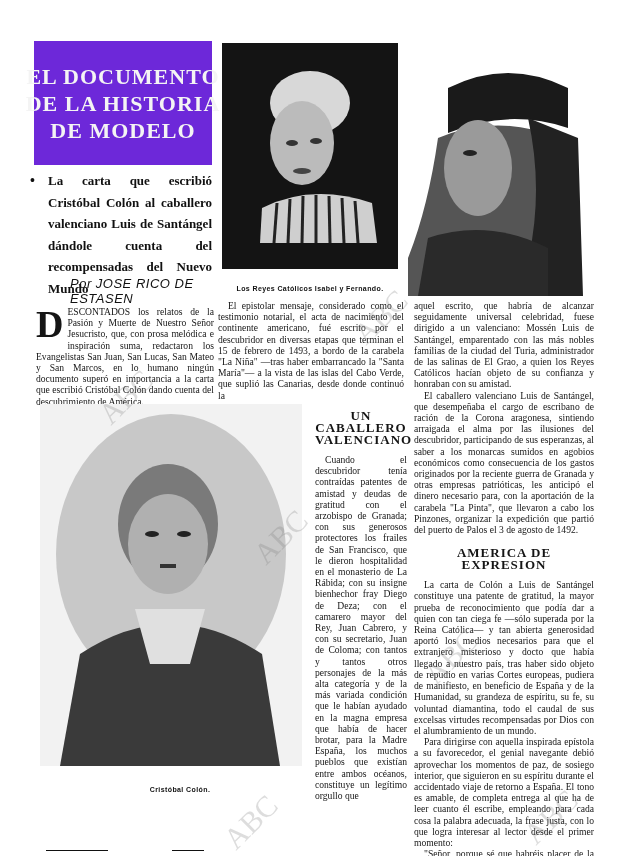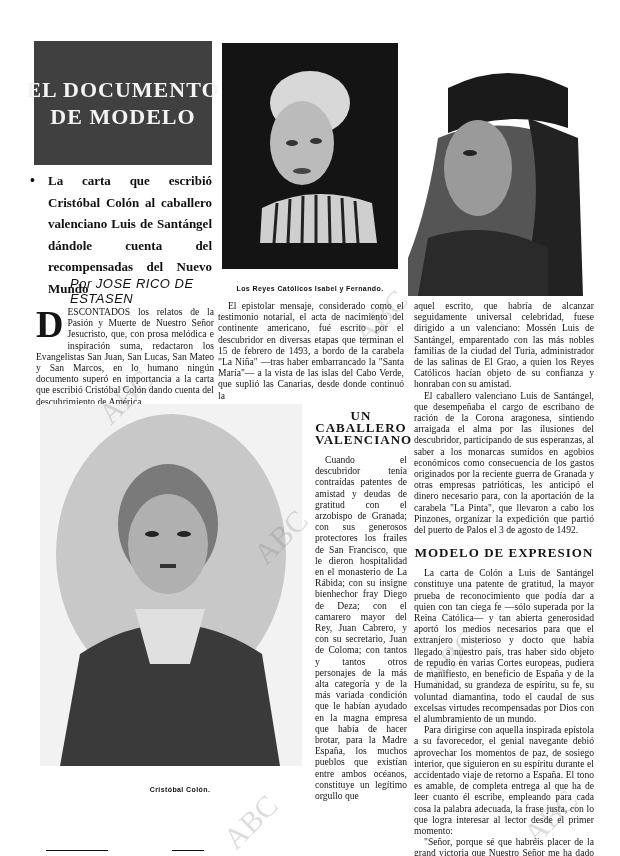--- a/index.html
+++ b/index.html
@@ -4,21 +4,21 @@
 <style>
   html, body { margin: 0; padding: 0; }
   body {
     width: 620px; height: 856px; position: relative; overflow: hidden;
     background: #ffffff; color: #111;
     font-family: "DejaVu Serif", serif;
   }
   .abs { position: absolute; }
   .title-box {
     left: 34px; top: 41px; width: 178px; height: 124px;
-    background: #404040; color: #f4f4f4;
+    background: #6d28d9; color: #f4f4f4;
     display: flex; flex-direction: column; justify-content: center; align-items: center;
     font-family: "Liberation Serif", serif; font-weight: bold;
     letter-spacing: 1px; line-height: 27px; font-size: 22px; text-align: center;
   }
   .title-box span { display: block; white-space: nowrap; }
   .summary {
     left: 30px; top: 170px; width: 182px;
     font-family: "Liberation Serif", serif; font-weight: bold;
     font-size: 13px; line-height: 21.5px; text-align: justify;
   }
@@ -54,20 +54,21 @@
   .watermark {
     font-family: "Liberation Serif", serif; font-size: 30px; color: rgba(120,120,120,0.25);
     transform: rotate(-45deg);
   }
 </style>
 </head>
 <body>
 
 <div class="abs title-box">
   <span>EL DOCUMENTO</span>
+  <span>DE LA HISTORIA</span>
   <span>DE MODELO</span>
 </div>
 
 <div class="abs summary">
   <span class="bullet">•</span>
   <span class="txt">La carta que escribió Cristóbal Colón al caballero valenciano Luis de Santángel dándole cuenta del recompensadas del Nuevo Mundo</span>
 </div>
 
 <div class="abs byline">Por JOSE RICO DE ESTASEN</div>
 
@@ -129,21 +130,21 @@
   <p>El epistolar mensaje, considerado como el testimonio notarial, el acta de nacimiento del continente americano, fué escrito por el descubridor en diversas etapas que terminan el 15 de febrero de 1493, a bordo de la carabela "La Niña" —tras haber embarrancado la "Santa María"— a la vista de las islas del Cabo Verde, que suplió las Canarias, desde donde continuó la</p>
 </div>
 <div class="abs body-text" style="left:315px; top:396px; width:92px;">
   <div class="subhead" style="margin:14px 0 8px;">UN CABALLERO VALENCIANO</div>
   <p>Cuando el descubridor tenía contraídas patentes de amistad y deudas de gratitud con el arzobispo de Granada; con sus generosos protectores los frailes de San Francisco, que le dieron hospitalidad en el monasterio de La Rábida; con su insigne bienhechor fray Diego de Deza; con el camarero mayor del Rey, Juan Cabrero, y con su secretario, Juan de Coloma; con tantos y tantos otros personajes de la más alta categoría y de la más variada condición que le habían ayudado en la magna empresa que había de hacer brotar, para la Madre España, los muchos pueblos que existían entre ambos océanos, constituye un legítimo orgullo que</p>
 </div>
 
 <div class="abs body-text" style="left:414px; top:300px; width:180px;">
   <p style="text-indent:0">aquel escrito, que habría de alcanzar seguidamente universal celebridad, fuese dirigido a un valenciano: Mossén Luis de Santángel, emparentado con las más nobles familias de la ciudad del Turia, administrador de las salinas de El Grao, a quien los Reyes Católicos hacían objeto de su confianza y honraban con su amistad.</p>
   <p>El caballero valenciano Luis de Santángel, que desempeñaba el cargo de escribano de ración de la Corona aragonesa, sintiendo arraigada el alma por las ilusiones del descubridor, participando de sus esperanzas, al saber a los monarcas sumidos en agobios económicos como consecuencia de los gastos originados por la reciente guerra de Granada y otras empresas patrióticas, les anticipó el dinero necesario para, con la aportación de la carabela "La Pinta", que llevaron a cabo los Pinzones, organizar la expedición que partió del puerto de Palos el 3 de agosto de 1492.</p>
-  <div class="subhead" style="margin:12px 0 8px;">MODELO DE EXPRESION</div>
+  <div class="subhead" style="margin:12px 0 8px;">AMERICA DE EXPRESION</div>
   <p>La carta de Colón a Luis de Santángel constituye una patente de gratitud, la mayor prueba de reconocimiento que podía dar a quien con tan ciega fe —sólo superada por la Reina Católica— y tan abierta generosidad aportó los medios necesarios para que el extranjero misterioso y docto que había llegado a nuestro país, tras haber sido objeto de repudio en varias Cortes europeas, pudiera de manifiesto, en beneficio de España y de la Humanidad, su grandeza de espíritu, su fe, su voluntad diamantina, todo el caudal de sus excelsas virtudes recompensadas por Dios con el alumbramiento de un mundo.</p>
   <p>Para dirigirse con aquella inspirada epístola a su favorecedor, el genial navegante debió aprovechar los momentos de paz, de sosiego interior, que siguieron en su espíritu durante el accidentado viaje de retorno a España. El tono es amable, de completa entrega al que ha de leer cuanto él escribe, empleando para cada cosa la palabra adecuada, la frase justa, con lo que logra interesar al lector desde el primer momento:</p>
   <p>"Señor, porque sé que habréis placer de la grand victoria que Nuestro Señor me ha dado en mi viage, vos escribo esta,</p>
 </div>
 
 <div class="abs rule" style="left:46px; top:850px; width:62px;"></div>
 <div class="abs rule" style="left:172px; top:850px; width:32px;"></div>
 
 <div class="abs watermark" style="left:95px; top:380px;">ABC</div>
 <div class="abs watermark" style="left:350px; top:300px;">ABC</div>

